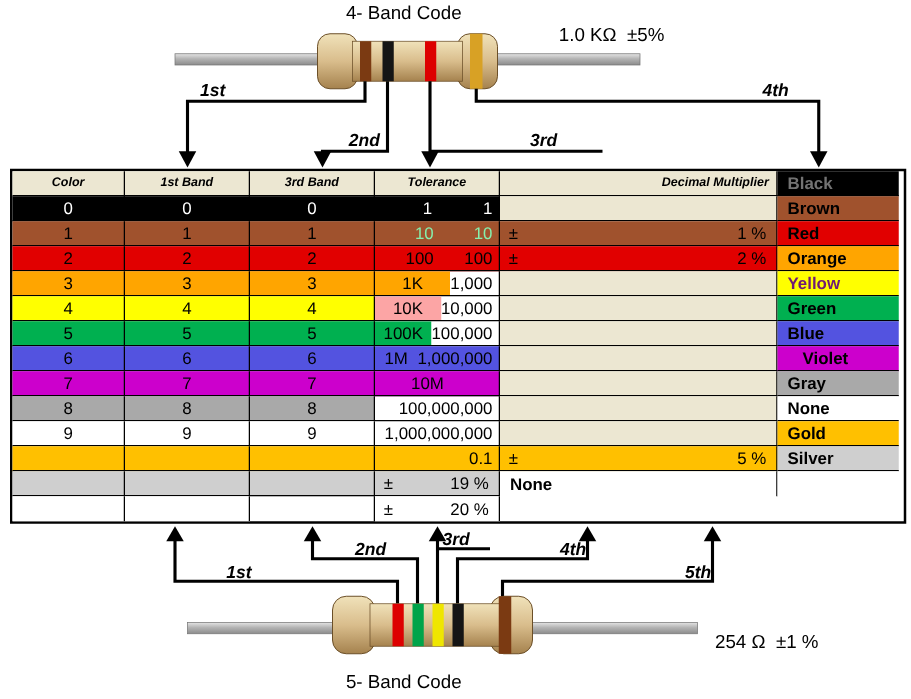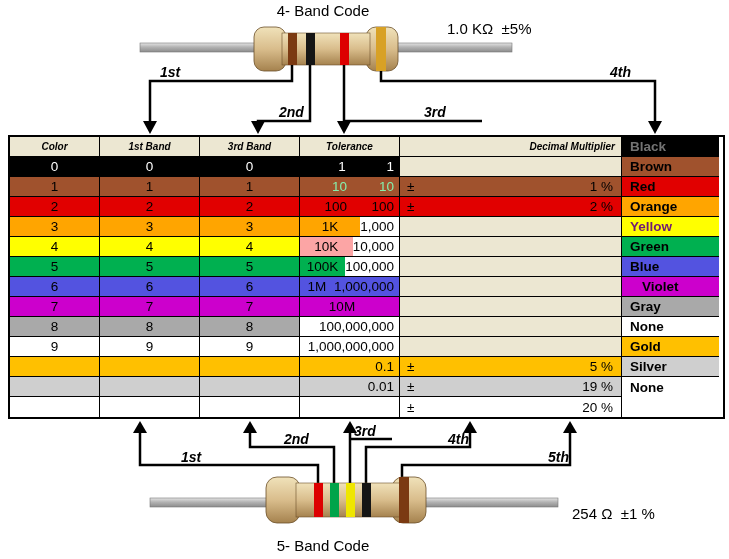--- a/index.html
+++ b/index.html
@@ -182,24 +182,20 @@
       <span class="mf">0.1</span>
     </div>
     <div class="c tol" style="background: rgb(255, 192, 0);">
       <span>±</span>
       <span>5 %</span>
     </div>
     <div class="c name" style="background: rgb(207, 207, 207); color: rgb(0, 0, 0);">Silver</div>
     <div class="c band" style="background: rgb(207, 207, 207); color: rgb(0, 0, 0);"></div>
     <div class="c band" style="background: rgb(207, 207, 207); color: rgb(0, 0, 0);"></div>
     <div class="c band" style="background: rgb(207, 207, 207); color: rgb(0, 0, 0);"></div>
-    <div class="c mult" style="background: rgb(207, 207, 207); color: rgb(0, 0, 0);">
-      <span class="ms"></span>
-      <span class="mf">0.01</span>
-    </div>
     <div class="c tol" style="background: rgb(207, 207, 207);">
       <span>±</span>
       <span>19 %</span>
     </div>
     <div class="c name" style="background: rgb(255, 255, 255); color: rgb(0, 0, 0);">None</div>
     <div class="c band" style="background: rgb(255, 255, 255); color: rgb(0, 0, 0);"></div>
     <div class="c band" style="background: rgb(255, 255, 255); color: rgb(0, 0, 0);"></div>
     <div class="c band" style="background: rgb(255, 255, 255); color: rgb(0, 0, 0);"></div>
     <div class="c mult">
       <span class="ms"></span>

